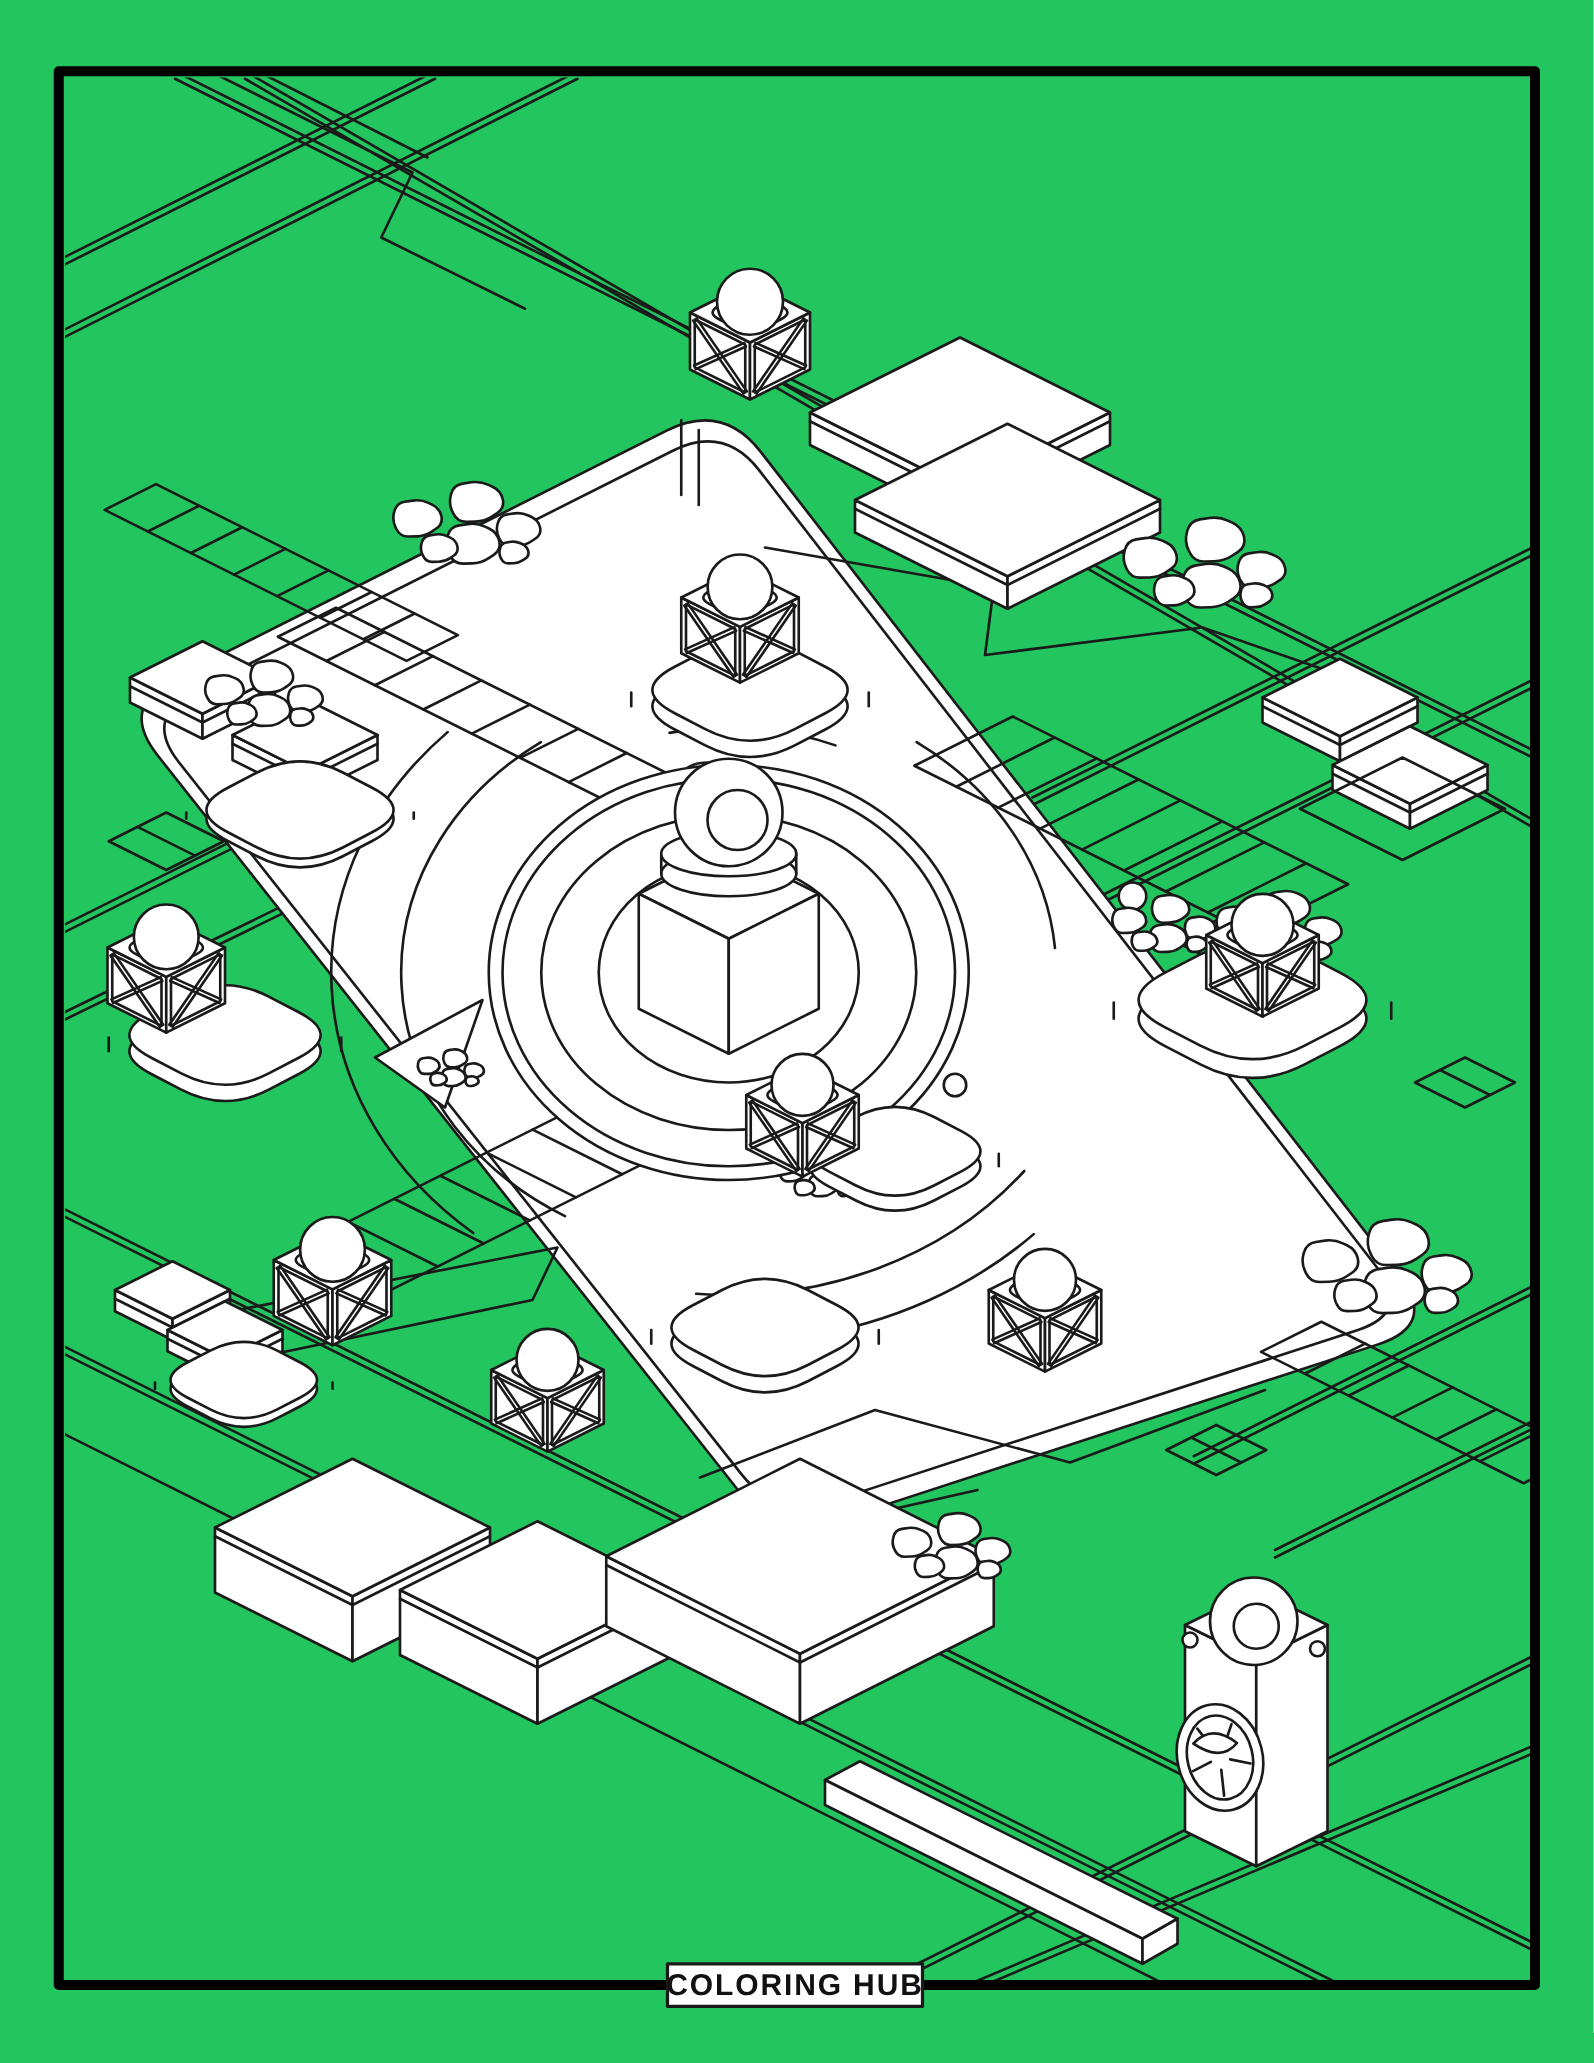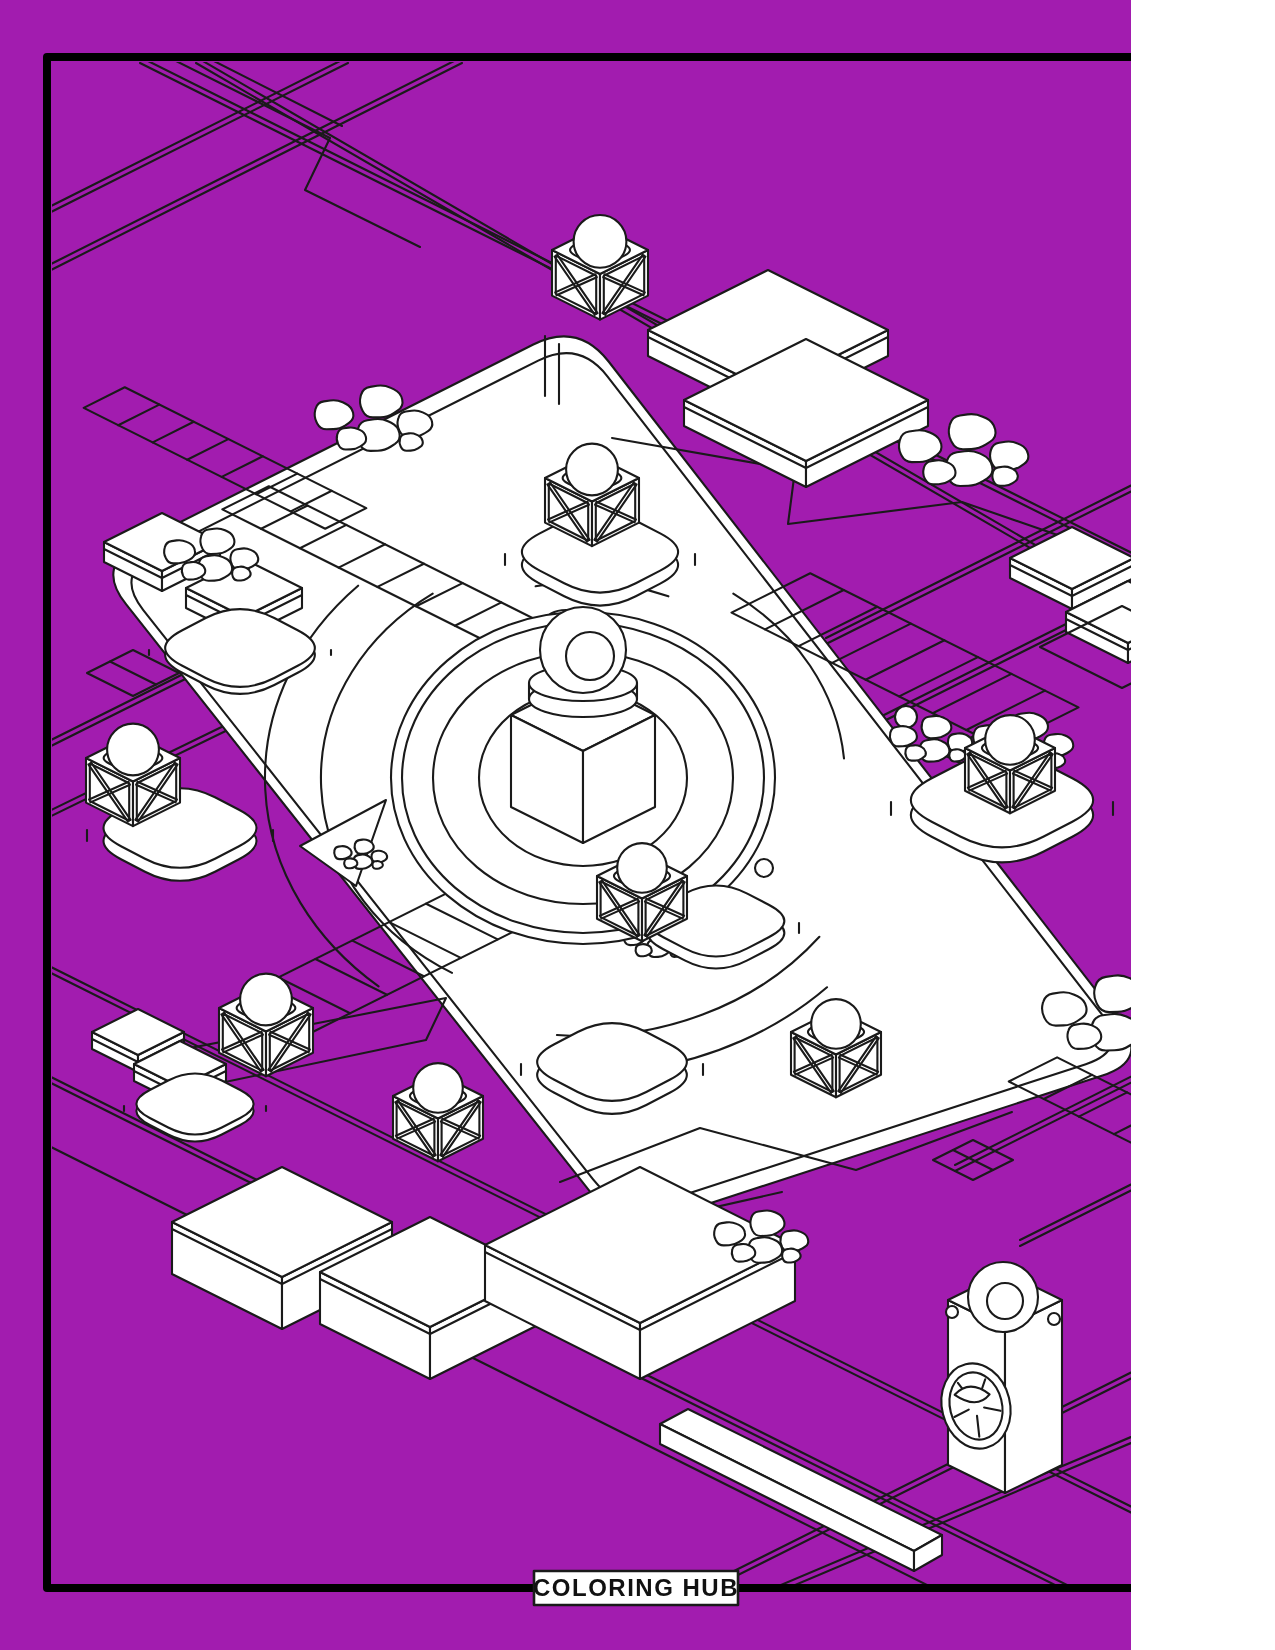--- a/index.html
+++ b/index.html
@@ -1,16 +1,16 @@
 <!DOCTYPE html>
 <html><head>
 <meta charset="utf-8">
 <style>
   html,body{margin:0;padding:0;background:#fff;}
-  .page{position:relative;width:1131px;height:1650px;background:#a21caf;overflow:hidden;
+  .page{position:relative;width:1275px;height:1650px;background:#22c55e;overflow:hidden;
         font-family:"Liberation Sans", sans-serif;}
   svg{position:absolute;left:0;top:0;}
   svg line, svg path, svg circle, svg ellipse, svg rect{
     stroke:#1a1a1a; fill:none; stroke-width:2.1; stroke-linecap:round; stroke-linejoin:round;}
   svg .f{fill:#ffffff;}
   svg .fr{stroke:#000000; stroke-width:8; fill:none;}
   svg .lbl-box{fill:#ffffff; stroke:#1a1a1a; stroke-width:2.6;}
   svg text.lbl{fill:#111111; stroke:none; font-family:"Liberation Sans", sans-serif;
     font-size:24px; font-weight:bold; letter-spacing:1.5px; text-anchor:middle;}
 </style>

